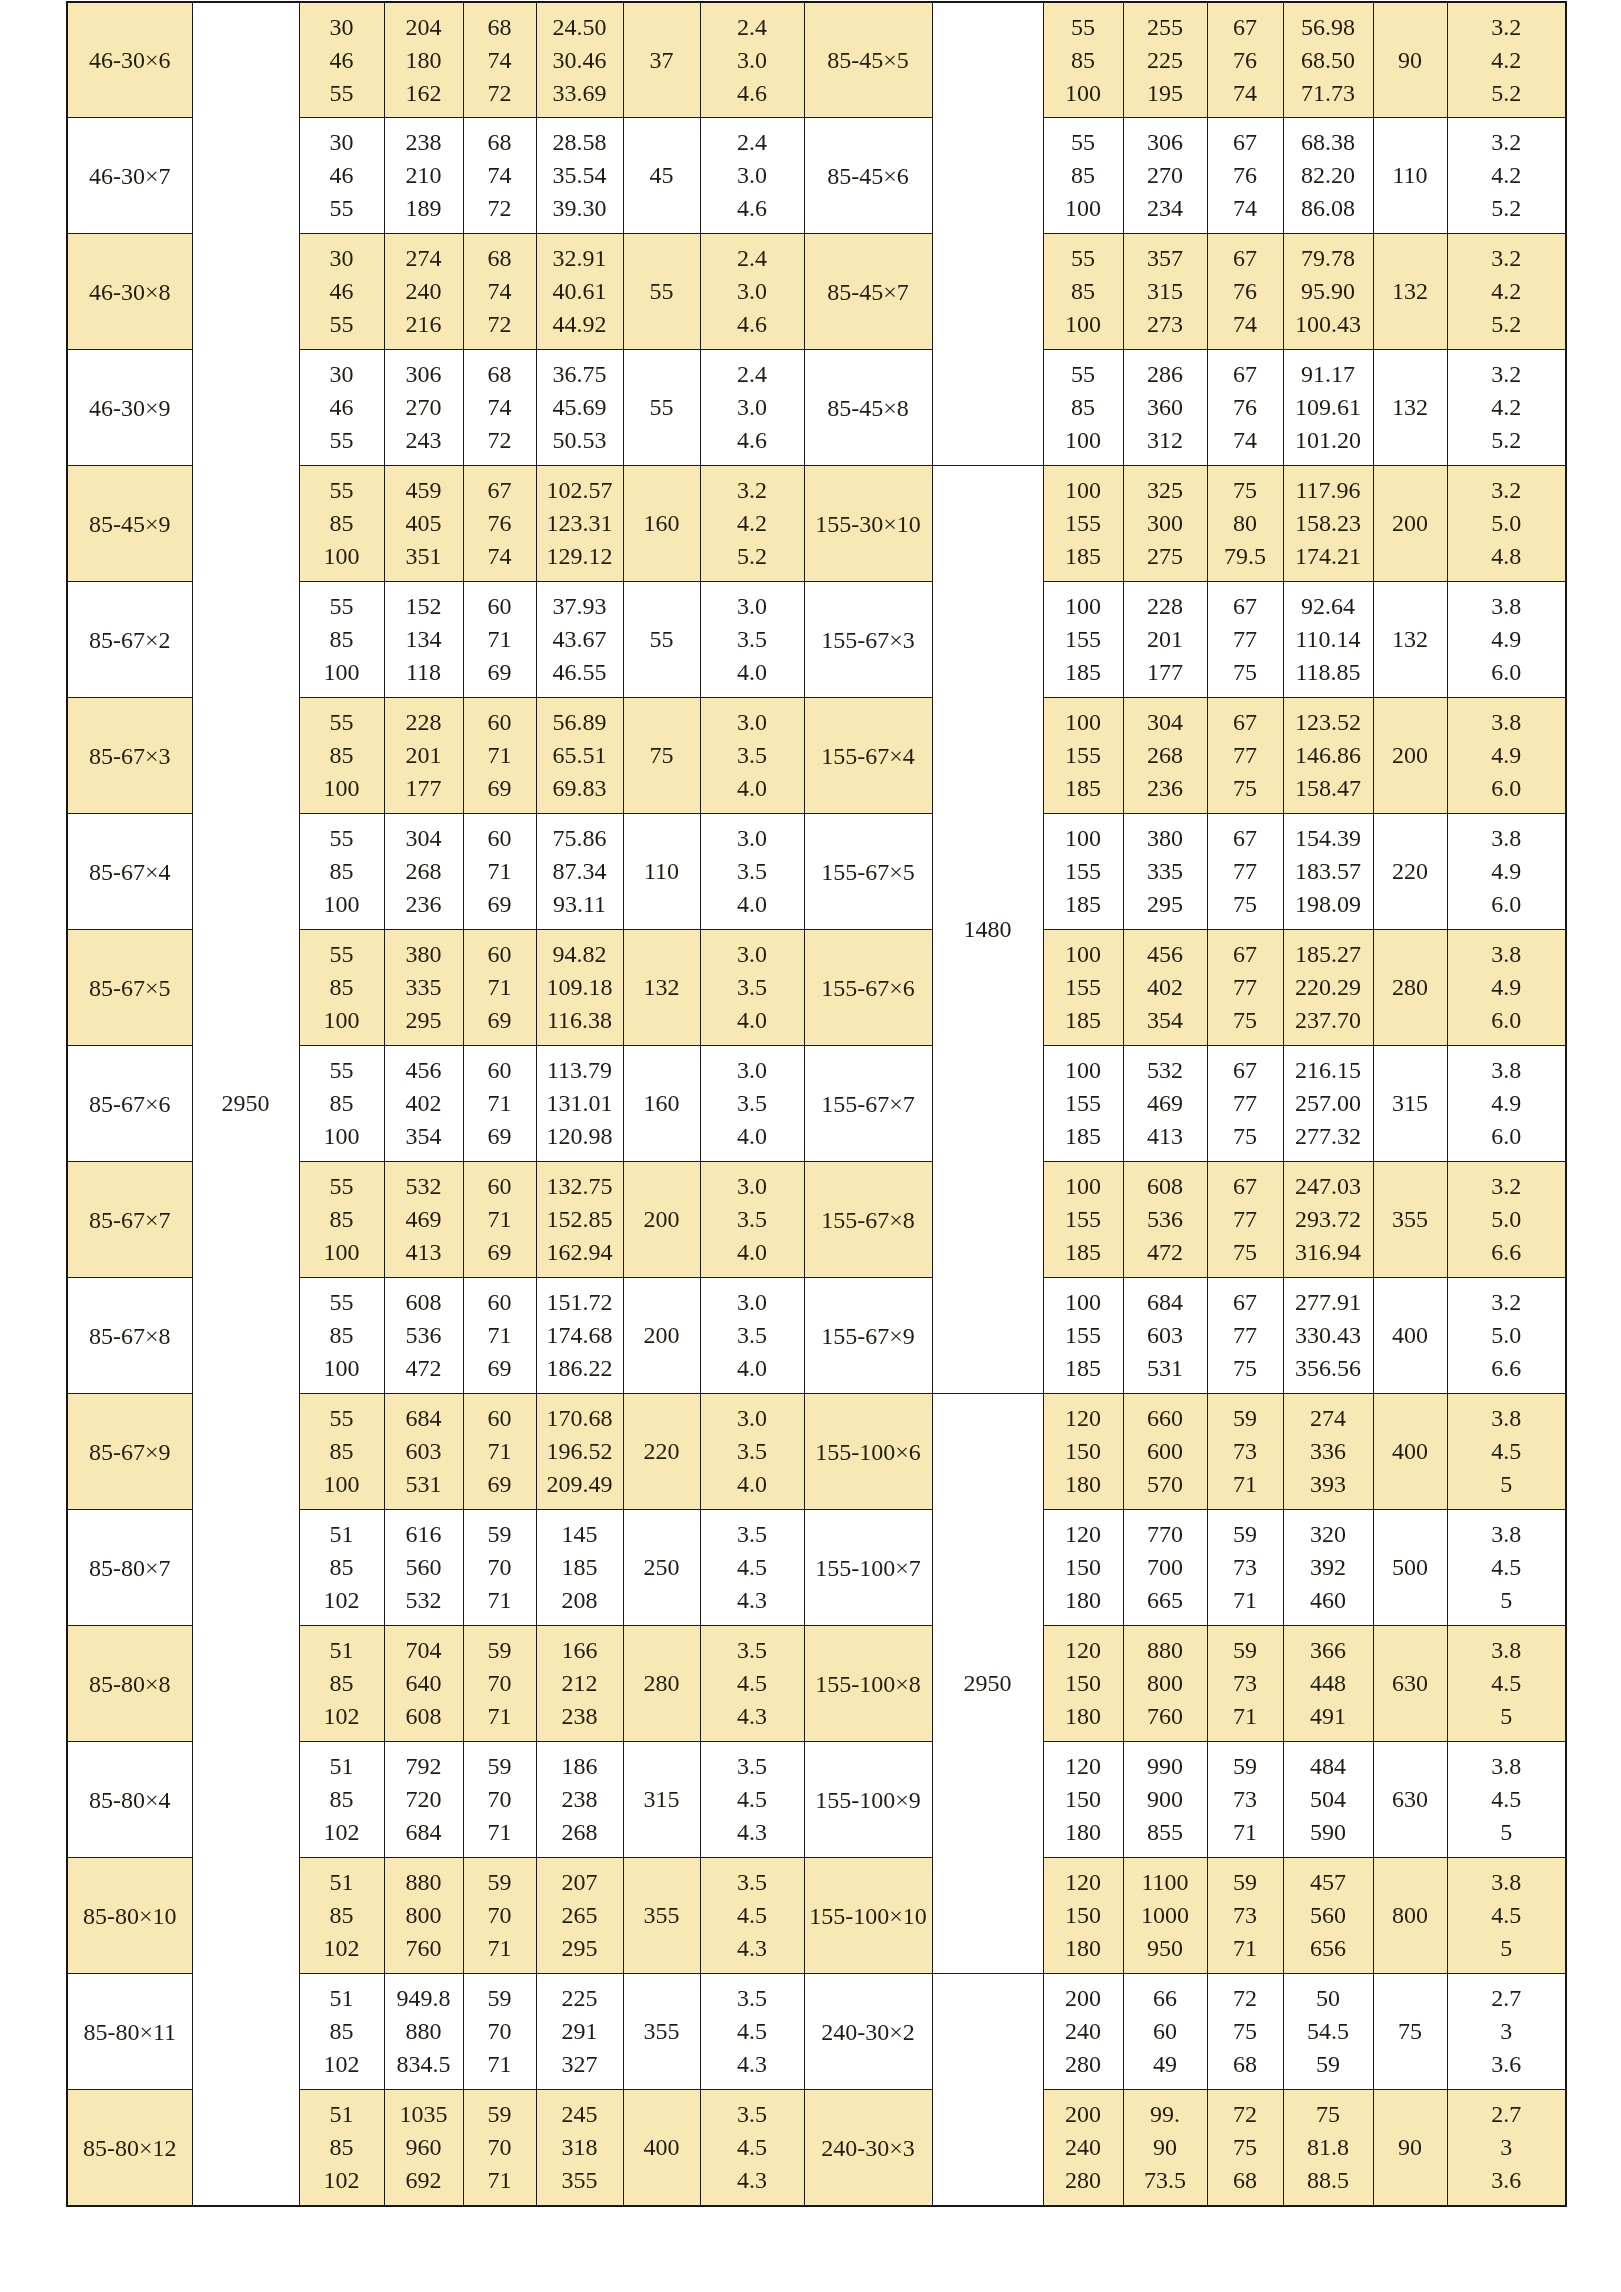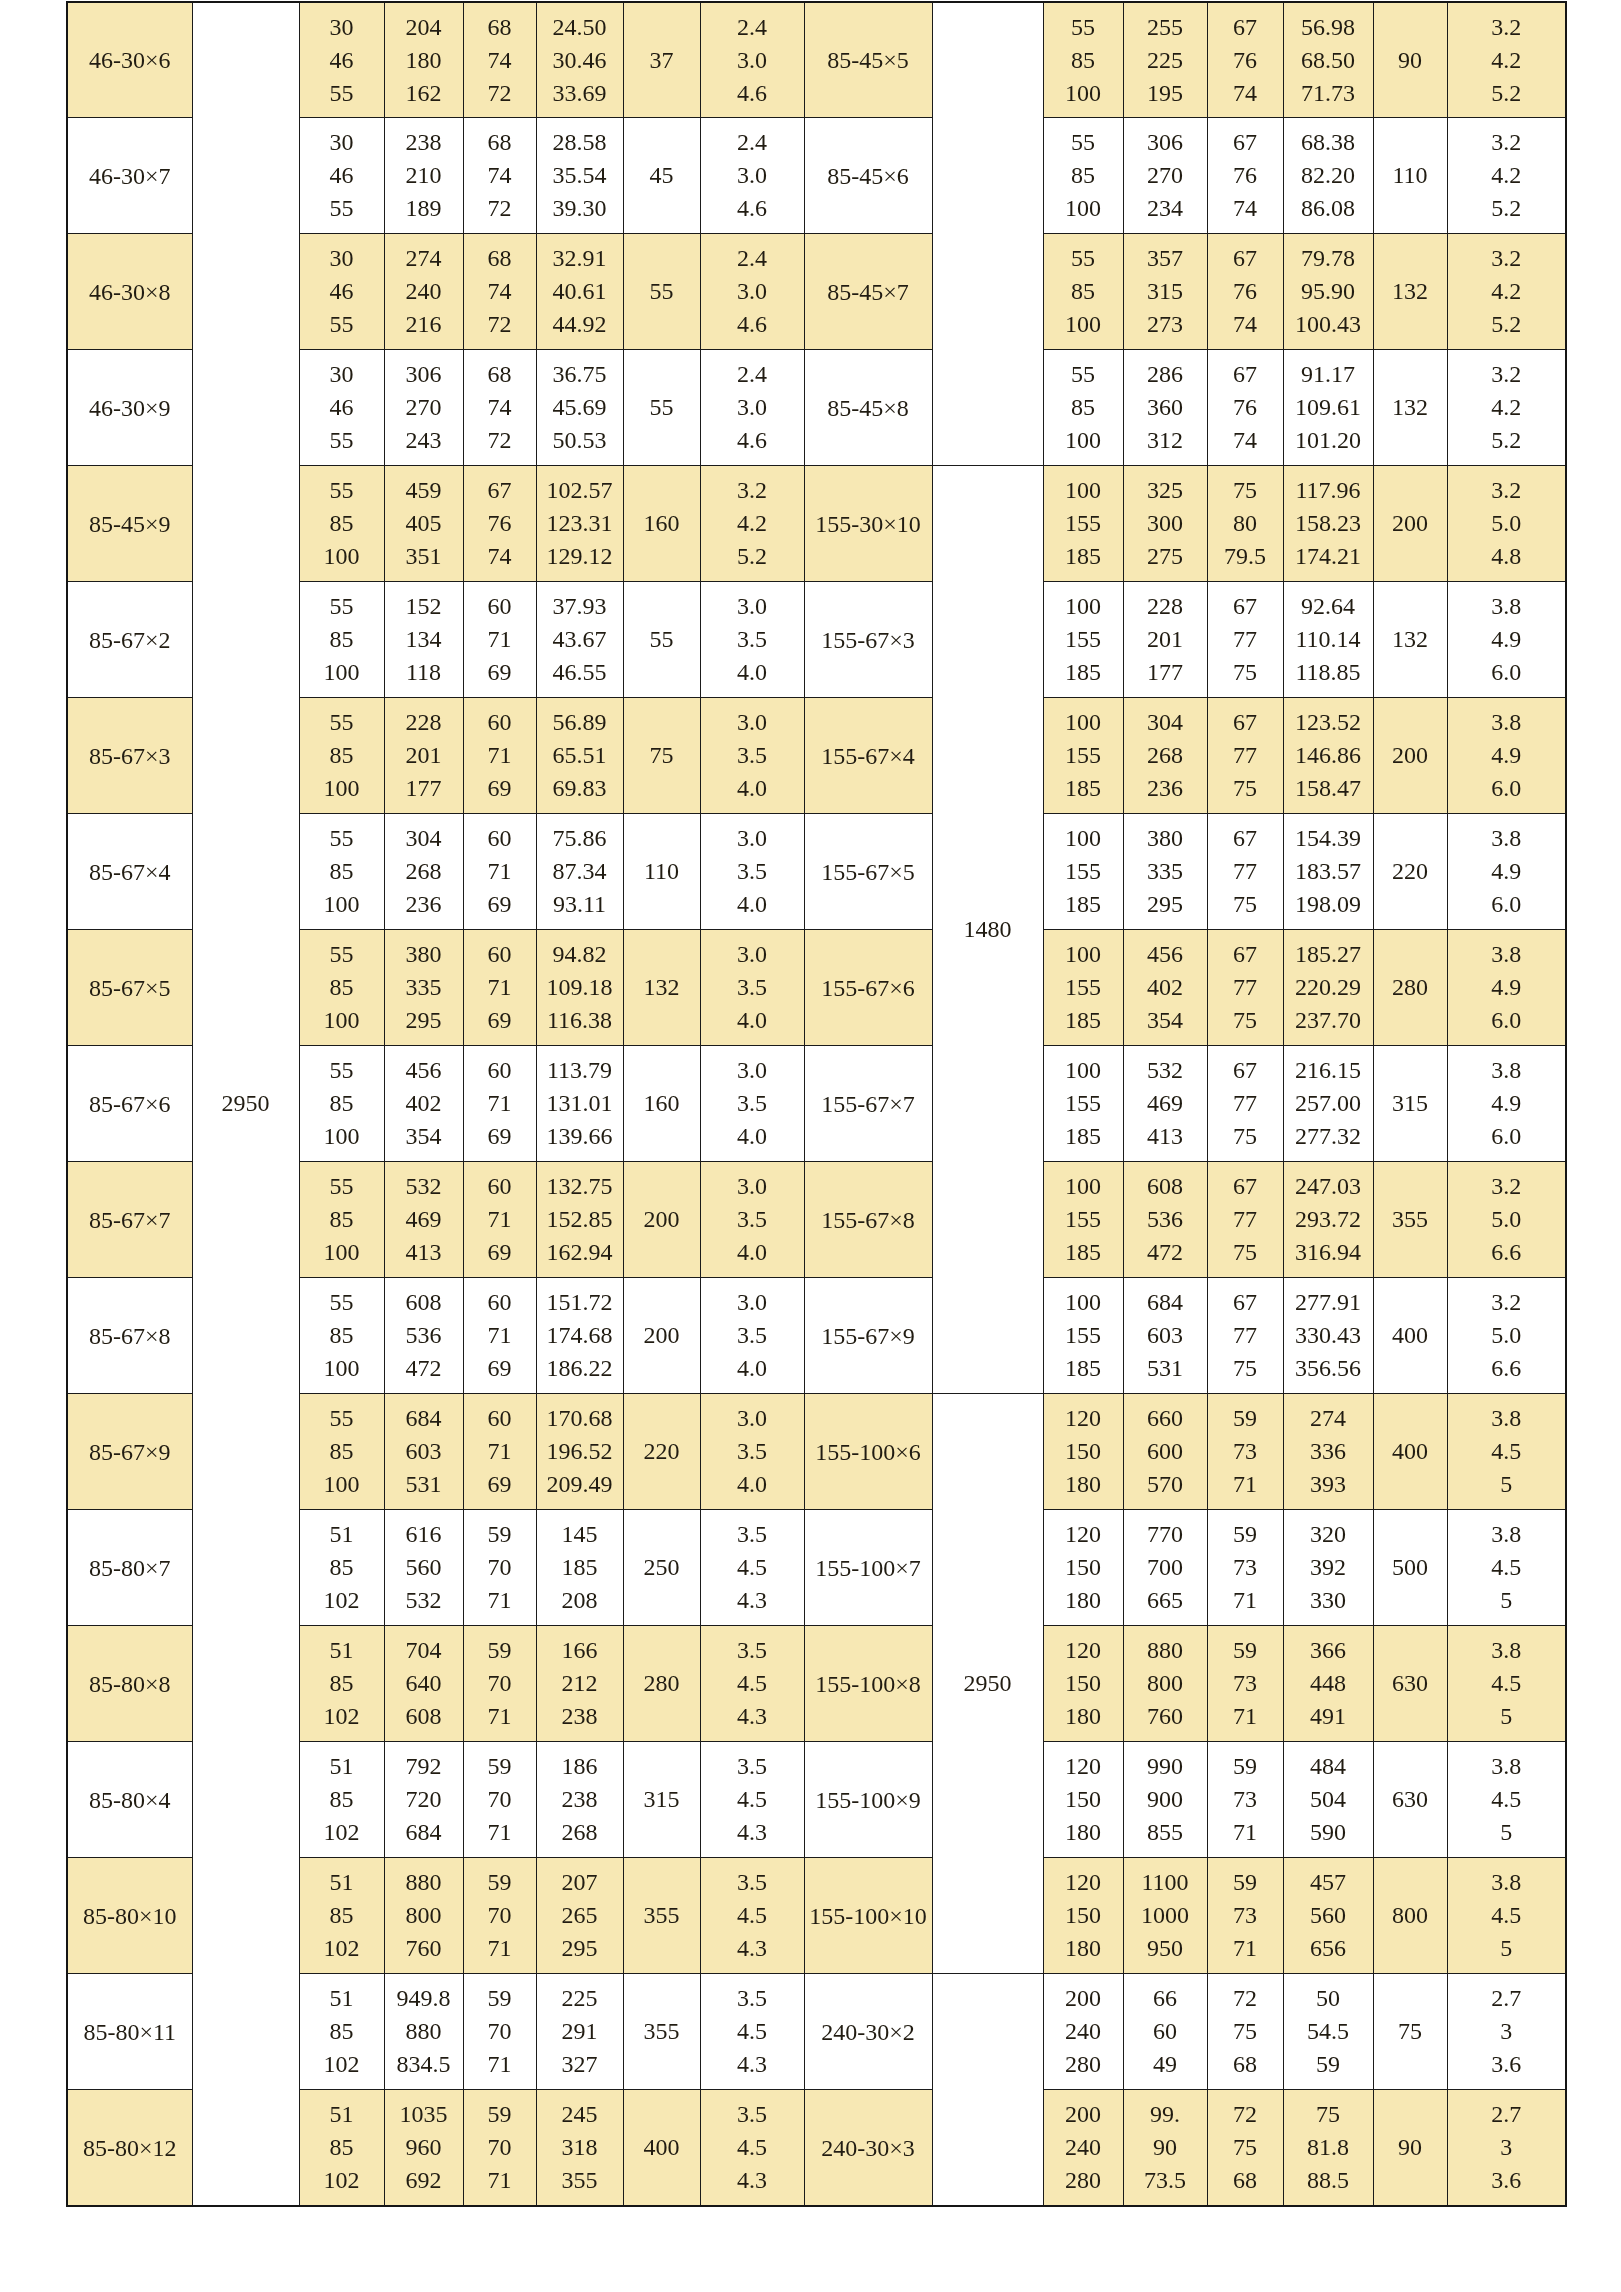--- a/index.html
+++ b/index.html
@@ -587,21 +587,21 @@
             <div class="v">354</div>
           </td>
           <td class="cell-efficiency">
             <div class="v">60</div>
             <div class="v">71</div>
             <div class="v">69</div>
           </td>
           <td class="cell-power">
             <div class="v">113.79</div>
             <div class="v">131.01</div>
-            <div class="v">139.66</div>
+            <div class="v">120.98</div>
           </td>
           <td class="cell-motor">160</td>
           <td class="cell-npsh">
             <div class="v">3.0</div>
             <div class="v">3.5</div>
             <div class="v">4.0</div>
           </td>
           <td class="cell-model">155-67×7</td>
           <td class="cell-flow">
             <div class="v">100</div>
@@ -839,21 +839,21 @@
             <div class="v">665</div>
           </td>
           <td class="cell-efficiency">
             <div class="v">59</div>
             <div class="v">73</div>
             <div class="v">71</div>
           </td>
           <td class="cell-power">
             <div class="v">320</div>
             <div class="v">392</div>
-            <div class="v">330</div>
+            <div class="v">460</div>
           </td>
           <td class="cell-motor">500</td>
           <td class="cell-npsh">
             <div class="v">3.8</div>
             <div class="v">4.5</div>
             <div class="v">5</div>
           </td>
         </tr>
         <tr>
           <td class="stripe cell-model">85-80×8</td>

